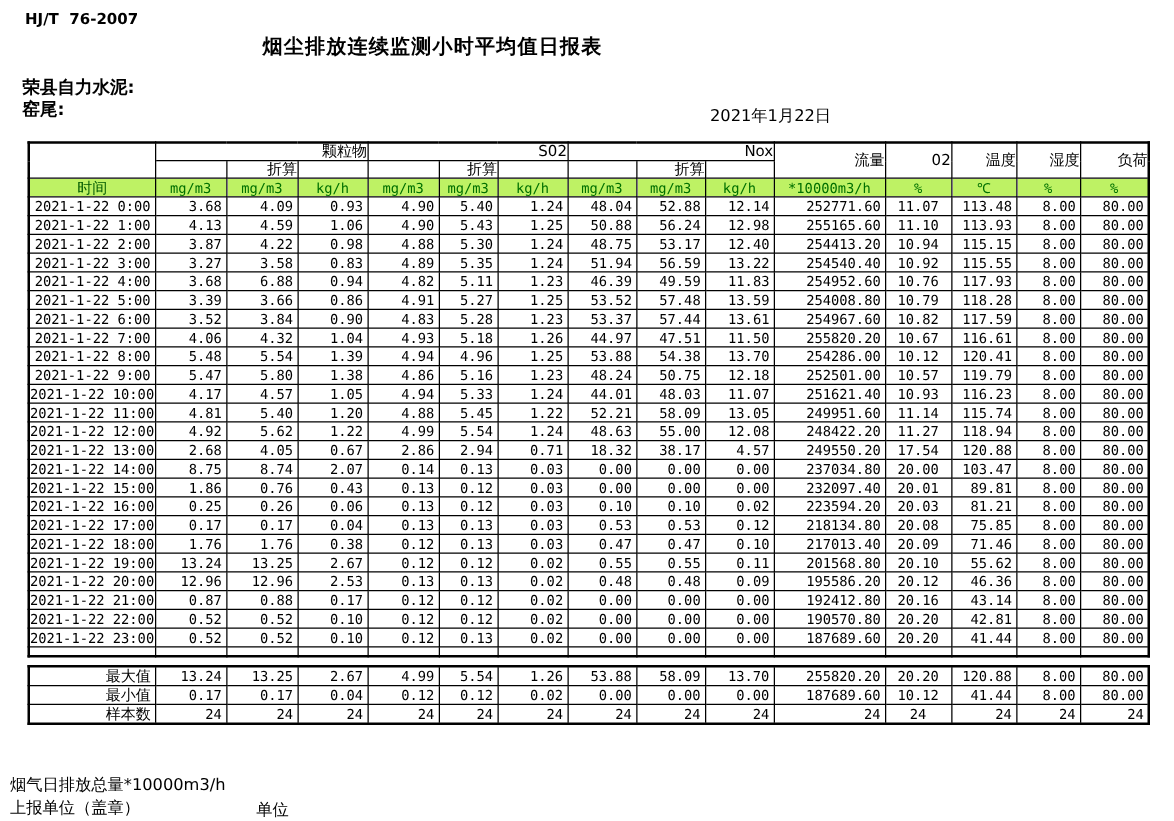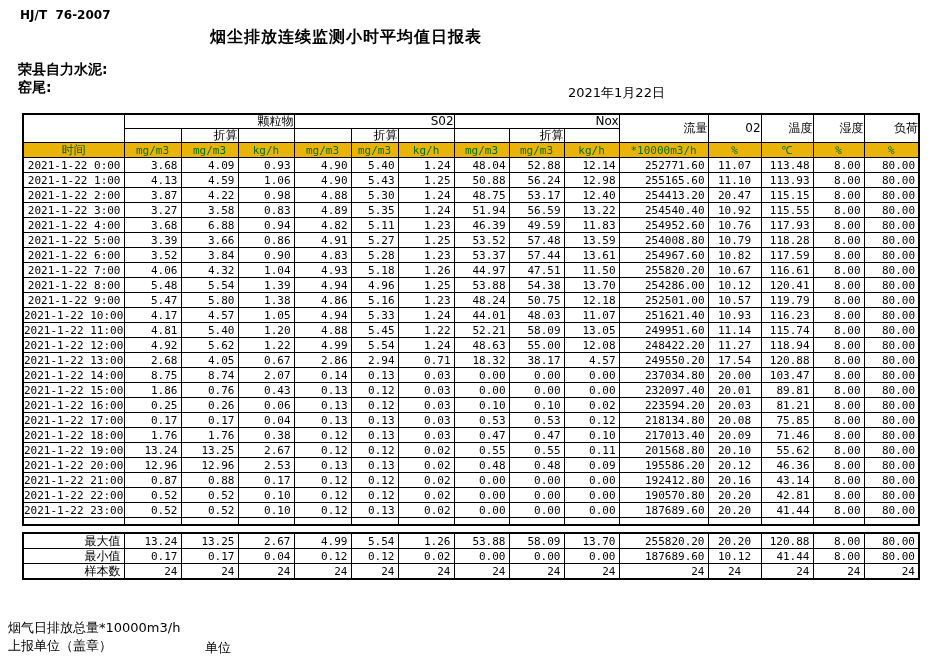--- a/index.html
+++ b/index.html
@@ -29,21 +29,21 @@
     height:14px;line-height:13px;padding:0 3px 0 0;text-align:right;
   }
   thead tr.r1 td{height:13px;}
   thead tr.r2 td{height:11px;}
   thead tr.r3 td{height:14px;}
   td.hd{
     padding:0;font-family:"DejaVu Sans",sans-serif;
     font-size:12px;font-weight:normal;
   }
   tr.green td{
-    background:#eab308;color:#007000;text-align:center;padding:0;
+    background:#bef264;color:#007000;text-align:center;padding:0;
     font-size:11px;
   }
   tr.green td.hd-time{font-family:"DejaVu Sans",sans-serif;font-size:12px;color:#005a00;}
   td.c-time{font-size:11px;}
   td.c-o2{text-align:center;padding:0;}
   tr.short td{height:6px;line-height:6px;}
   td.c-label{font-family:"DejaVu Sans",sans-serif;font-size:12px;}
   td.c-totlabel{position:relative;overflow:visible;}
   td.c-totlabel span{
     position:absolute;right:2px;top:0;white-space:nowrap;
@@ -158,21 +158,21 @@
         <td>3.87</td>
         <td>4.22</td>
         <td>0.98</td>
         <td>4.88</td>
         <td>5.30</td>
         <td>1.24</td>
         <td>48.75</td>
         <td>53.17</td>
         <td>12.40</td>
         <td>254413.20</td>
-        <td class="c-o2">20.47</td>
+        <td class="c-o2">10.94</td>
         <td>115.15</td>
         <td>8.00</td>
         <td>80.00</td>
       </tr>
       <tr>
         <td class="c-time">2021-1-22 3:00</td>
         <td>3.27</td>
         <td>3.58</td>
         <td>0.83</td>
         <td>4.89</td>

